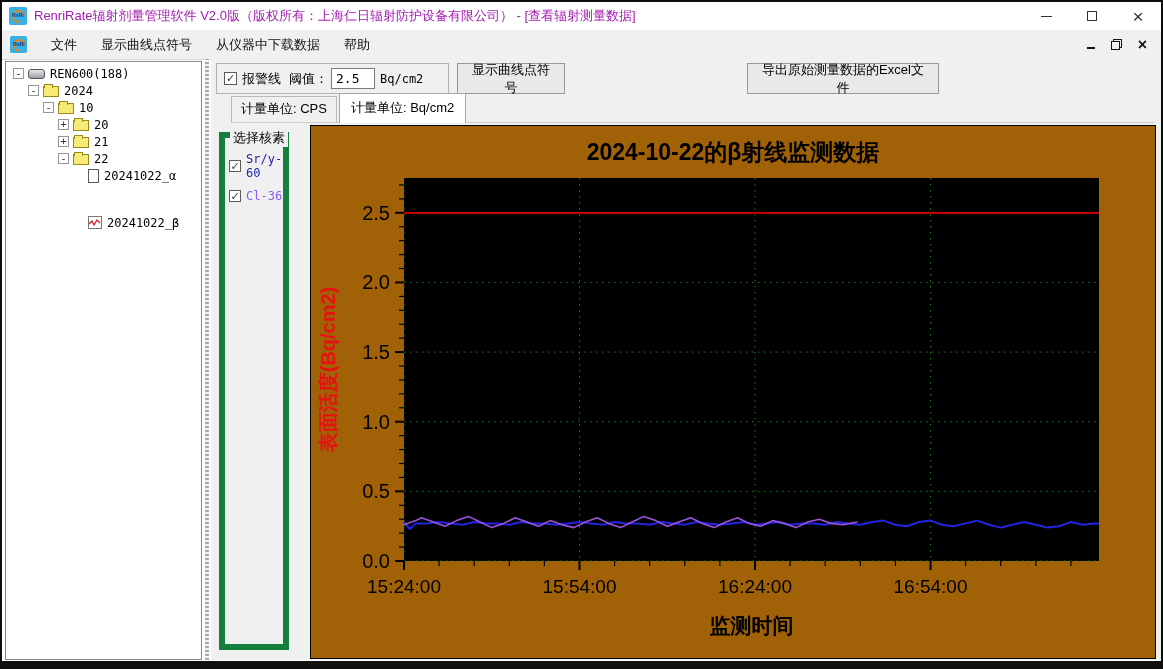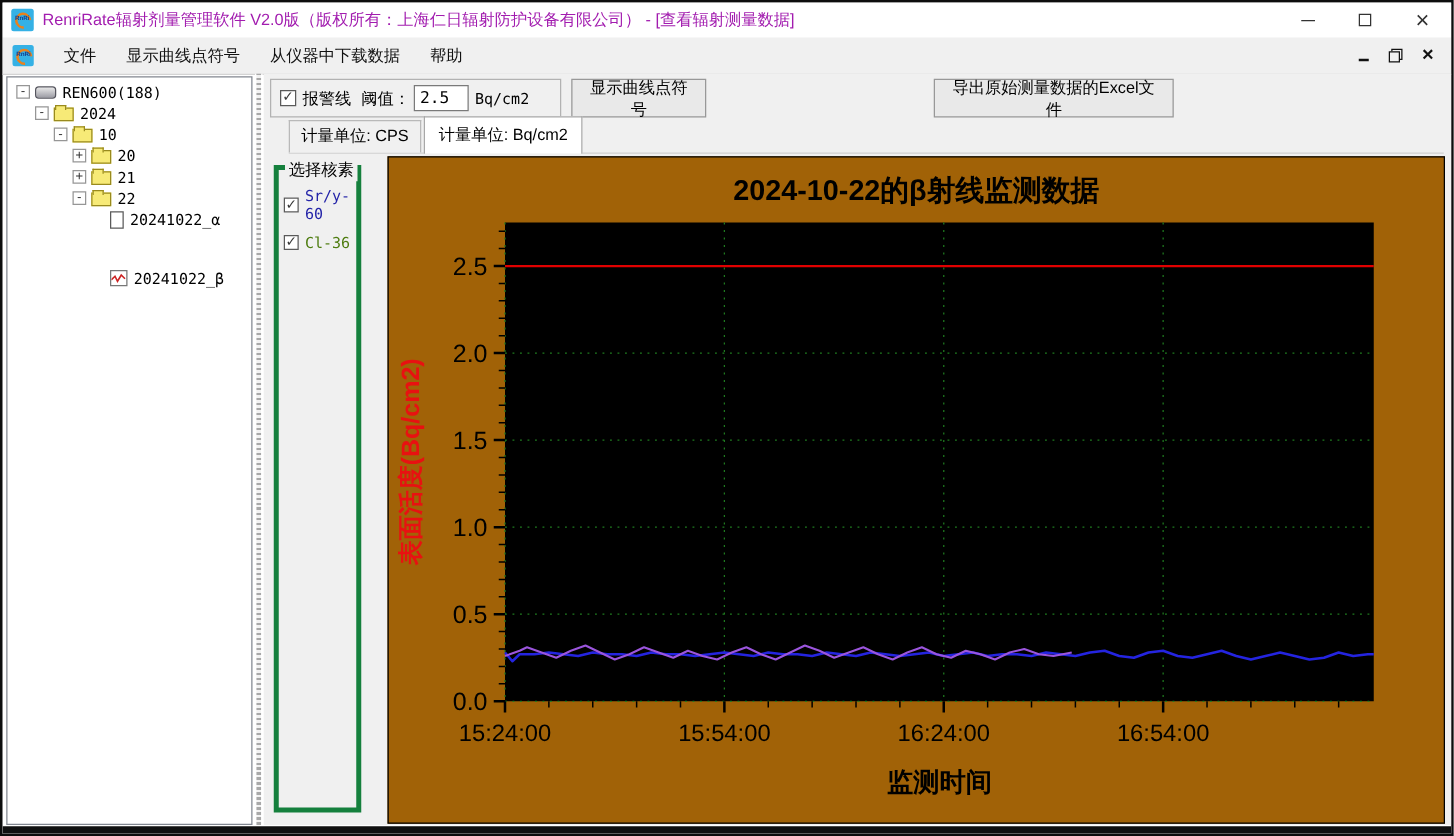--- a/index.html
+++ b/index.html
@@ -73,21 +73,21 @@
   .btn-txt   { left:366px; width:152px; }
   .btn-excel { left:536px; width:192px; }
 
   .tab-strip { position:absolute; left:20px; top:39px; right:6px; height:25px;
     display:flex; align-items:flex-end; border-bottom:1px solid #cfcfcf; }
   .tab { font-size:13px; padding:3px 9px 4px 9px; background:#f0f0f0; border:1px solid #b9b9b9;
     border-bottom:none; margin-right:2px; color:#000; white-space:nowrap; }
   .tab.active { background:#fff; padding:5px 11px 6px 11px; position:relative; top:1px; border-color:#a8a8a8; }
 
   .nuclide-box { position:absolute; left:8px; top:73px; width:70px; height:518px;
-    border:4px solid #15803d; }
+    border:6px solid #15803d; }
   .nuclide-legend { position:absolute; top:-9px; left:5px; background:#f0f0f0; padding:0 3px;
     font-size:13px; color:#000; white-space:nowrap; }
   .nuclide-items { padding:14px 0 0 4px; display:flex; flex-direction:column; gap:9px; }
   .nuclide-item { display:flex; align-items:center; gap:5px; }
   .nuclide-item .cb { width:12px; height:12px; }
   .nuclide-label { font-family:"DejaVu Sans Mono",monospace; font-size:12px; }
 
   .chart-panel { position:absolute; left:99px; top:66px; width:846px; height:534px;
     background:#a16207; border:1px solid #000; }
 </style>
@@ -196,21 +196,21 @@
 
     <div class="nuclide-box">
       <div class="nuclide-legend">选择核素</div>
       <div class="nuclide-items" id="nuclide-items">
           <div class="nuclide-item">
             <span class="cb">✓</span>
             <span class="nuclide-label" style="color:#2323a8">Sr/y-60</span>
           </div>
           <div class="nuclide-item">
             <span class="cb">✓</span>
-            <span class="nuclide-label" style="color:#4d7c0f">Cl-36</span>
+            <span class="nuclide-label" style="color:#8b5cf6">Cl-36</span>
           </div>
         </div>
     </div>
 
     <div class="chart-panel">
       <svg id="chart-svg" width="844" height="532" viewBox="0 0 844 532">
           <text x="422" y="34" text-anchor="middle" font-size="23" font-weight="bold" fill="#000" font-family="&quot;Liberation Sans&quot;,sans-serif">2024-10-22的β射线监测数据</text>
           <rect x="93" y="52" width="695" height="383" fill="#000000"></rect>
           <line x1="93" y1="435" x2="788" y2="435" stroke="#1f7a1f" stroke-width="1" stroke-dasharray="1.5 4.5"></line>
           <line x1="93" y1="365.3636363636364" x2="788" y2="365.3636363636364" stroke="#1f7a1f" stroke-width="1" stroke-dasharray="1.5 4.5"></line>

